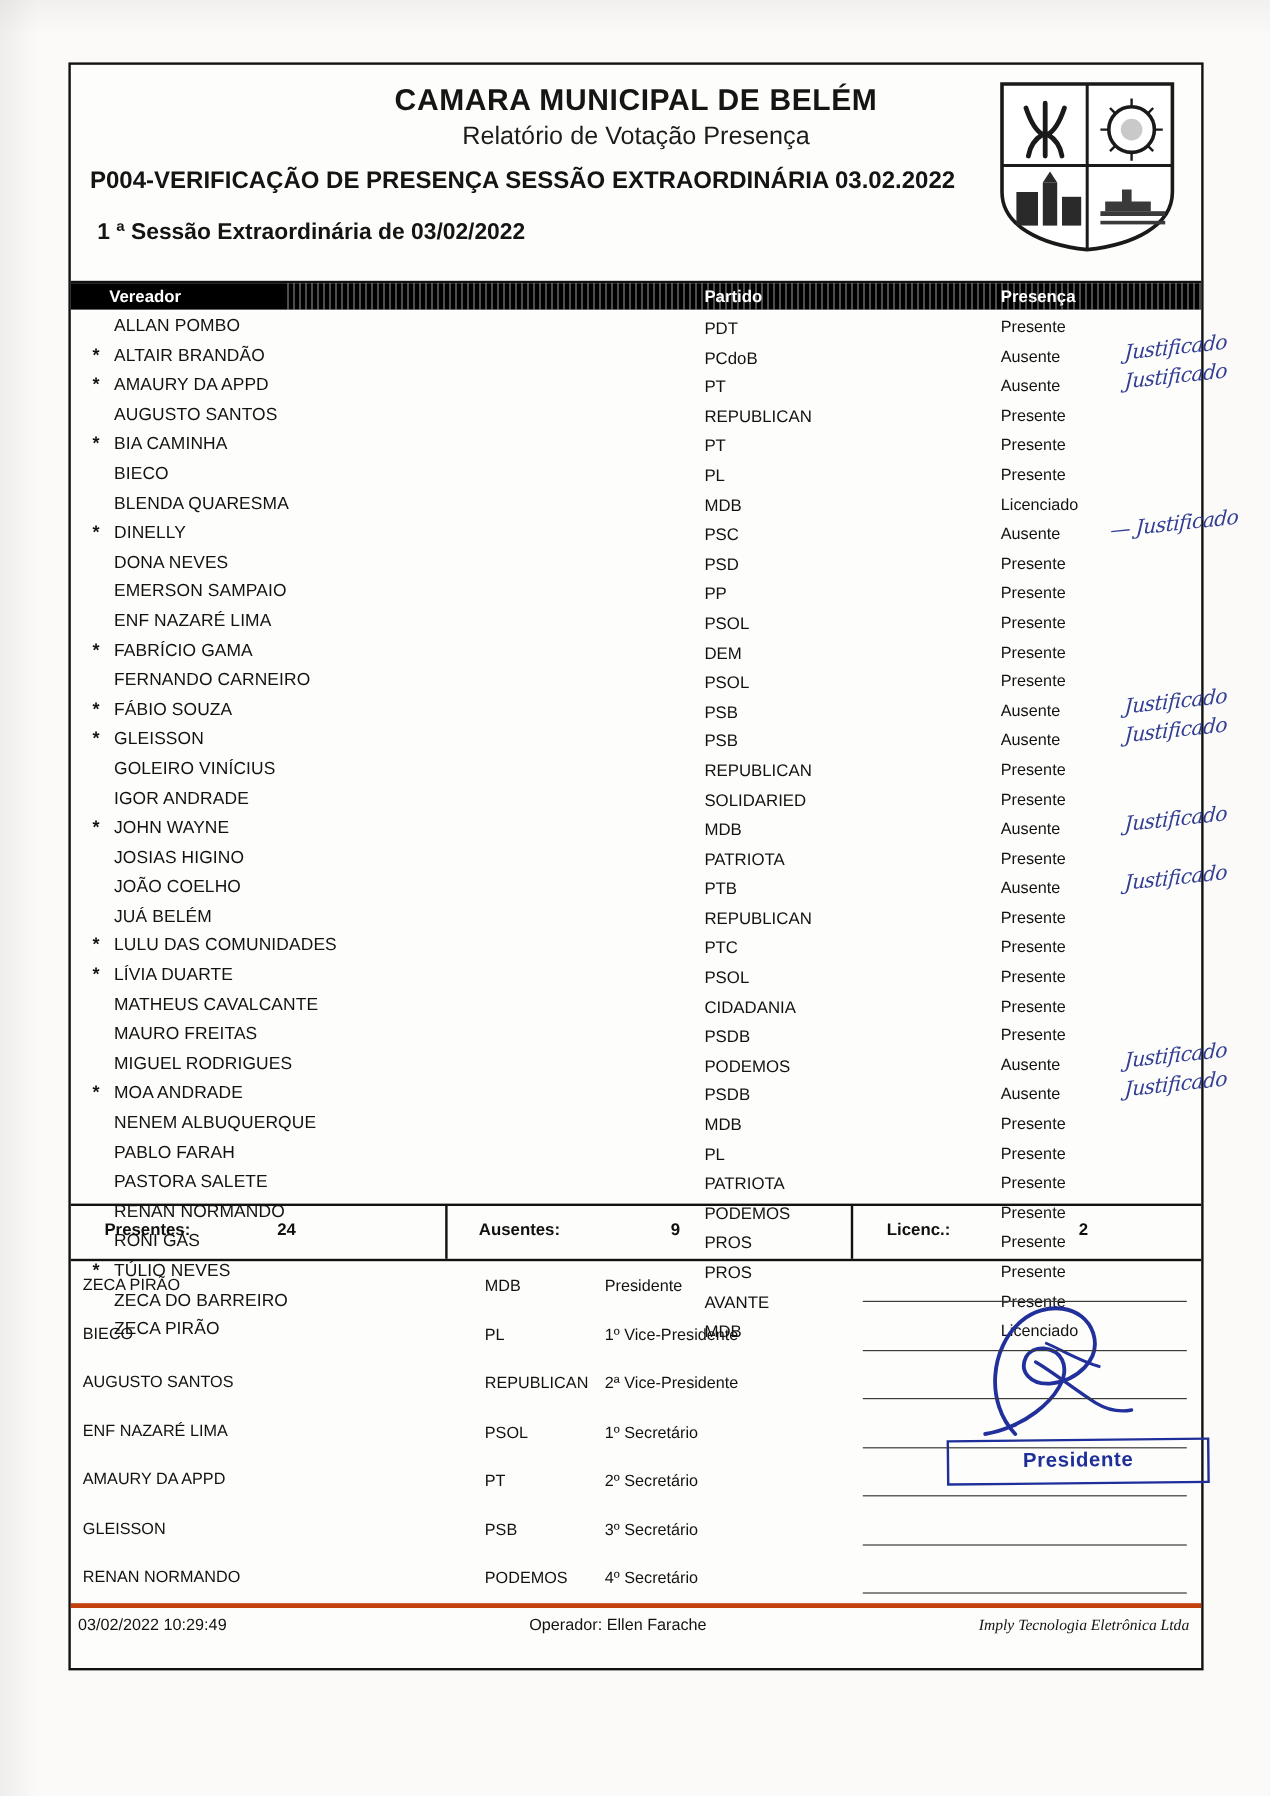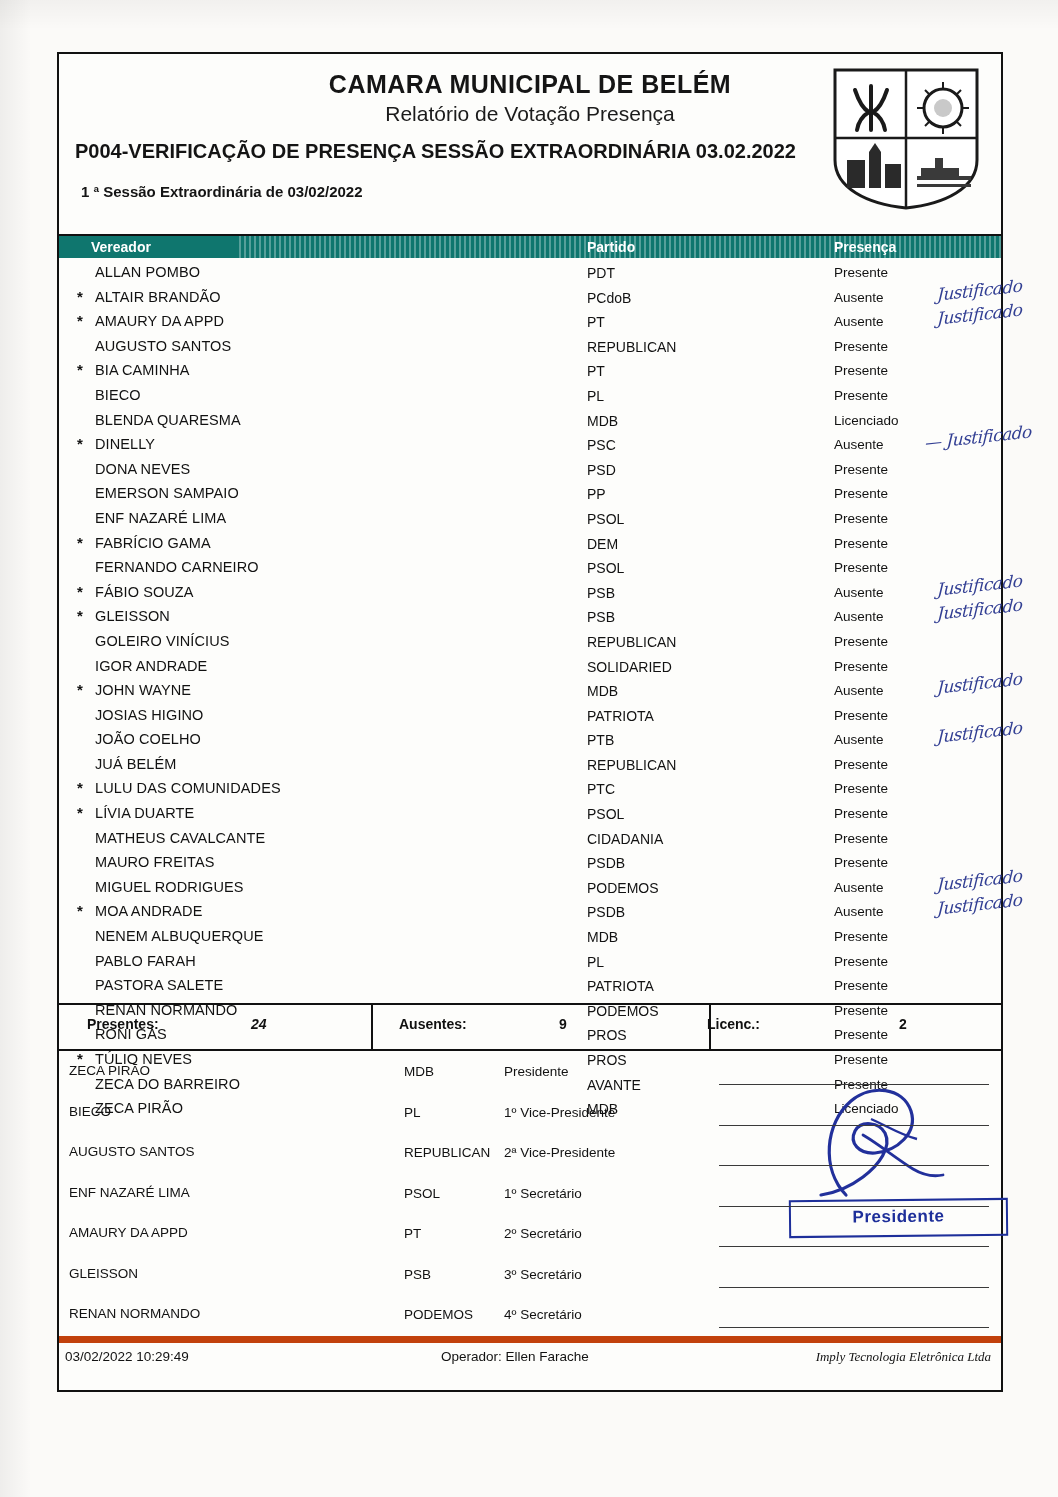--- a/index.html
+++ b/index.html
@@ -56,38 +56,38 @@
     color: #1b1b1b;
   }
   .hdr-code {
     font-size: 20px;
     font-weight: bold;
     padding-left: 16px;
     padding-top: 14px;
     color: #141414;
   }
   .hdr-session {
-    font-size: 15px;
+    font-size: 19px;
     font-weight: bold;
     padding-left: 22px;
     padding-top: 20px;
     color: #141414;
   }
   .brasao {
     position: absolute;
     right: 14px;
     top: 10px;
     width: 162px;
     height: 148px;
   }
   
   .colhead {
     position: relative;
     height: 22px;
-    background: #0f766e;
+    background: #000000;
     color: #fff;
     font-size: 14px;
     font-weight: bold;
   }
   .colhead .c1 { position:absolute; left: 32px; top: 3px; }
   .colhead .c2 { position:absolute; left: 528px; top: 3px; }
   .colhead .c3 { position:absolute; left: 775px; top: 3px; }
   
   .colhead::after {
     content:"";
@@ -153,24 +153,24 @@
     position: relative;
     height: 44px;
     border-top: 2px solid #111;
     border-bottom: 2px solid #111;
     font-size: 14px;
     font-weight: bold;
     color: #101010;
   }
   .totals span { position: absolute; top: 11px; }
   .t-pres-l { left: 28px; }
-  .t-pres-v { left: 192px; font-style: italic; }
+  .t-pres-v { left: 172px; }
   .t-aus-l  { left: 340px; }
   .t-aus-v  { left: 500px; }
-  .t-lic-l  { left: 648px; text-align: right; }
+  .t-lic-l  { left: 680px; text-align: right; }
   .t-lic-v  { left: 840px; }
   .totals .vsep {
     position: absolute;
     top: 0; bottom: 0;
     width: 2px;
     background: #111;
   }
   
   .mesahead {
     position: relative;
@@ -230,21 +230,21 @@
     font-weight: bold;
     text-align: center;
     line-height: 32px;
     letter-spacing: 0.5px;
     transform: rotate(-0.6deg);
   }
   
   .footer {
     position: relative;
     height: 26px;
-    border-top: 7px solid #c2410c;
+    border-top: 4px solid #c2410c;
     font-size: 13.5px;
     color: #121212;
   }
   .footer .f-left { position: absolute; left: 6px; top: 6px; }
   .footer .f-center { position: absolute; left: 382px; top: 6px; }
   .footer .f-right {
     position: absolute;
     right: 10px; top: 6px;
     font-family: "Liberation Serif", serif;
     font-style: italic;

